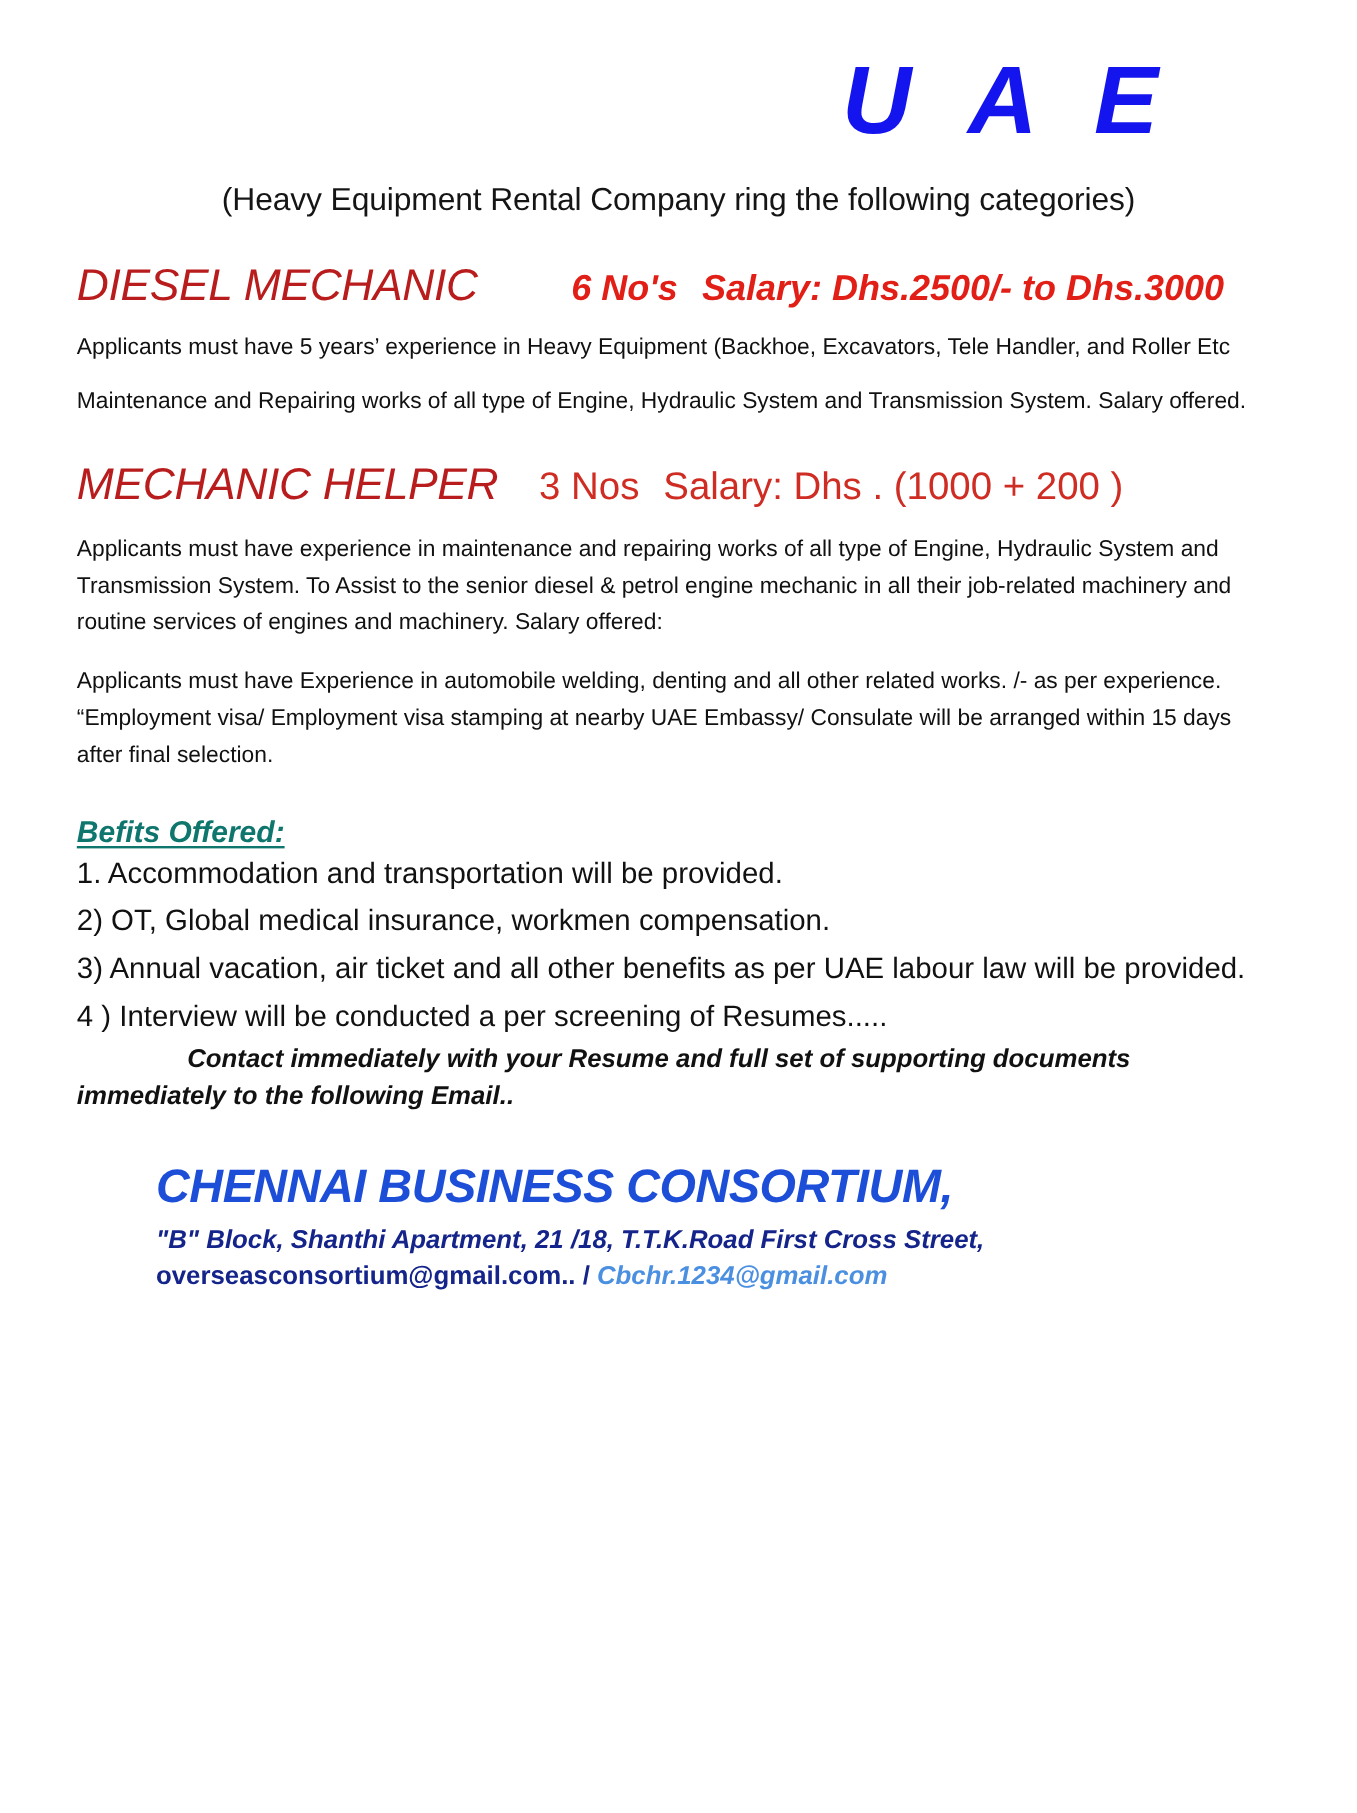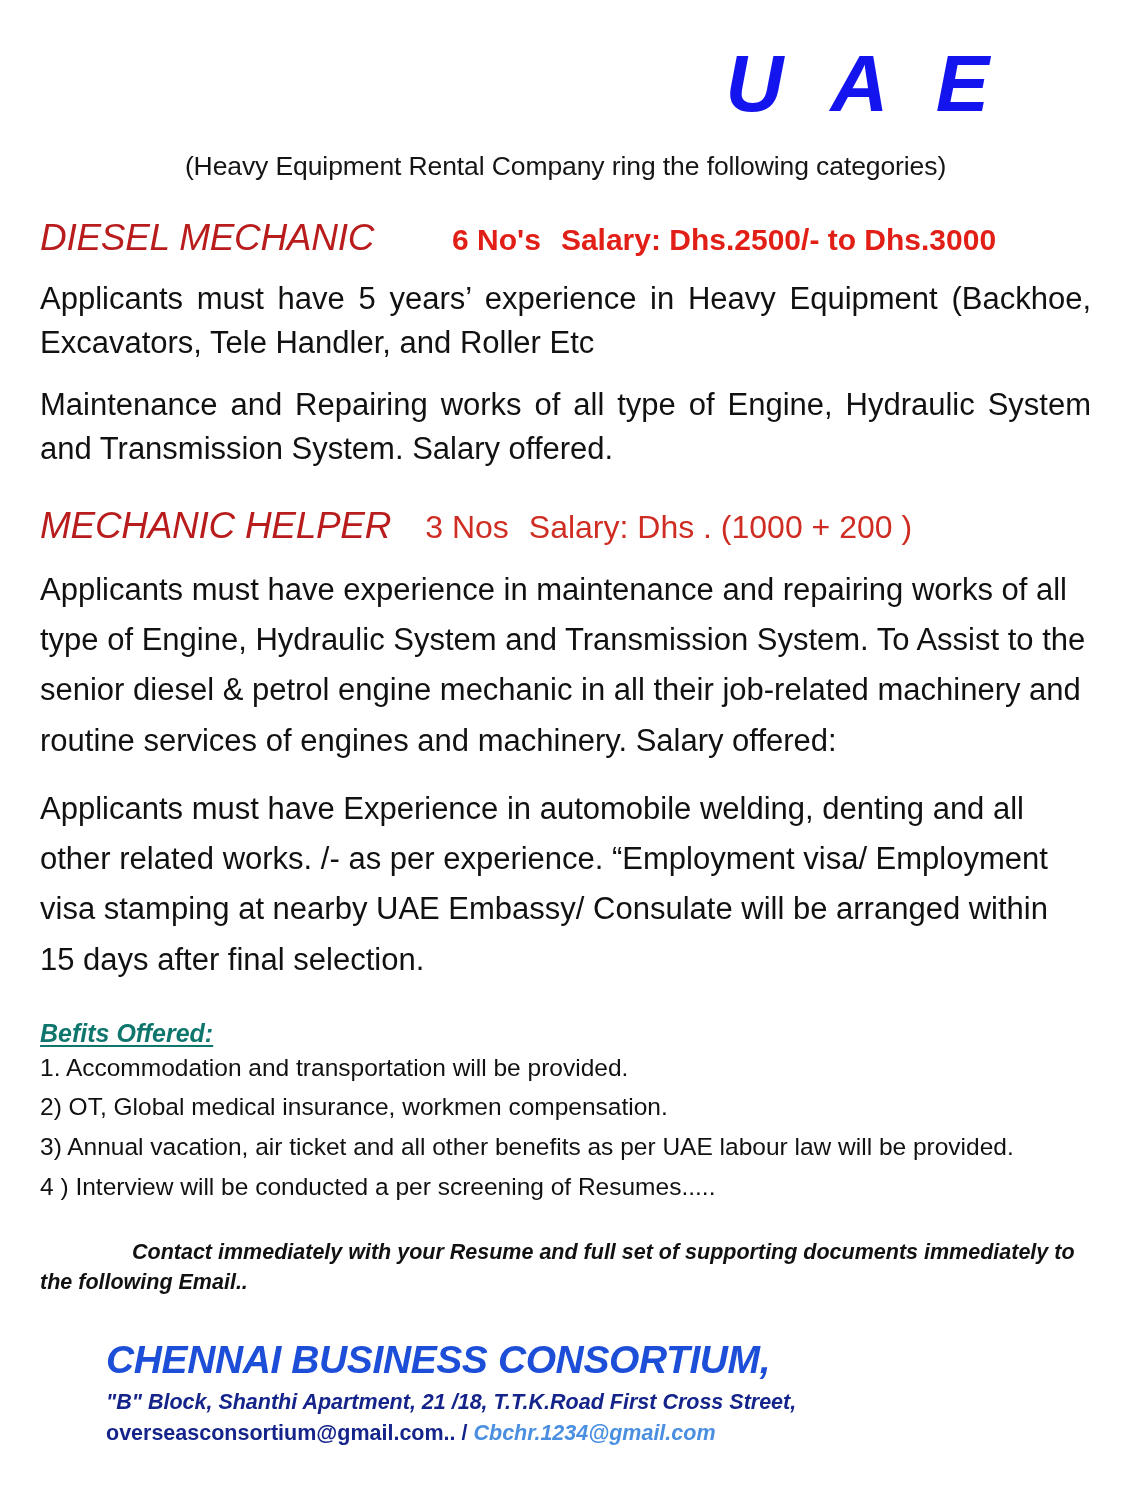--- a/index.html
+++ b/index.html
@@ -13,21 +13,21 @@
     font-family: "Liberation Sans", sans-serif;
     color: #0d0d0d;
     overflow: hidden;
     position: relative;
   }
   .page {
     position: relative;
     width: 1131px;
     height: 1511px;
     box-sizing: border-box;
-    padding: 0 40px;
+    padding: 0 64px;
   }
 
   
   .uae-title {
     text-align: right;
     padding-right: 88px;
     padding-top: 42px;
     font-size: 80px;
     line-height: 1.04;
     font-weight: bold;
@@ -53,20 +53,21 @@
   .job-heading .role {
     font-size: 37px;
     font-weight: normal;
     font-style: italic;
     color: #b91c1c;
     letter-spacing: -0.3px;
   }
   .job-heading .meta-bold {
     font-size: 30px;
     font-weight: bold;
+    font-style: italic;
     color: #e21f17;
   }
   .job-heading .meta-plain {
     font-size: 32px;
     font-weight: normal;
     font-style: normal;
     color: #cf2d23;
   }
   .job-heading .meta-light {
     font-size: 32px;
@@ -74,21 +75,21 @@
     font-style: normal;
     color: #c9332b;
   }
   .gap-sm { display: inline-block; width: 20px; }
   .gap-md { display: inline-block; width: 34px; }
   .gap-lg { display: inline-block; width: 78px; }
   .gap-xl { display: inline-block; width: 98px; }
 
   
   .para {
-    font-size: 31px;
+    font-size: 19px;
     line-height: 1.42;
     color: #111111;
     margin-top: 18px;
   }
   .para.justify { text-align: justify; }
   .para.loose { line-height: 1.62; }
 
   
   .benefits-title {
     margin-top: 34px;
@@ -101,21 +102,20 @@
     display: inline-block;
   }
   .benefit-line {
     font-size: 24.5px;
     line-height: 1.62;
     color: #111111;
   }
 
   
   .contact-note {
-    margin-top: 30px;
     font-size: 21.5px;
     line-height: 1.42;
     font-weight: bold;
     font-style: italic;
     color: #111111;
   }
   .contact-note .indent { display: inline-block; width: 92px; }
 
   
   .footer {

